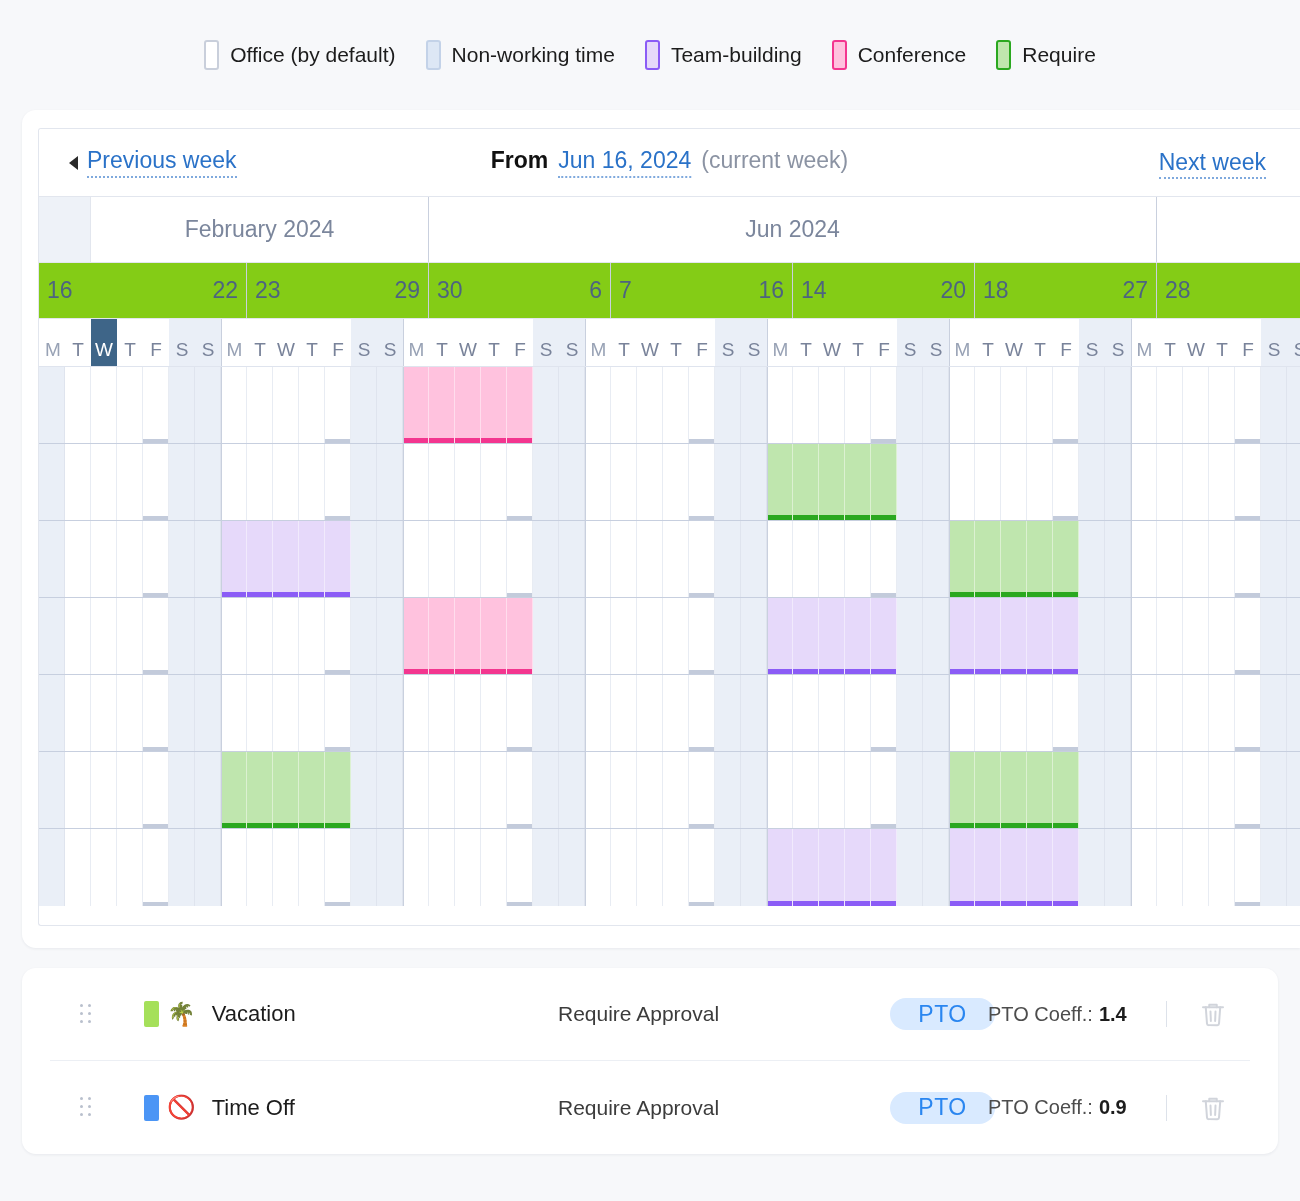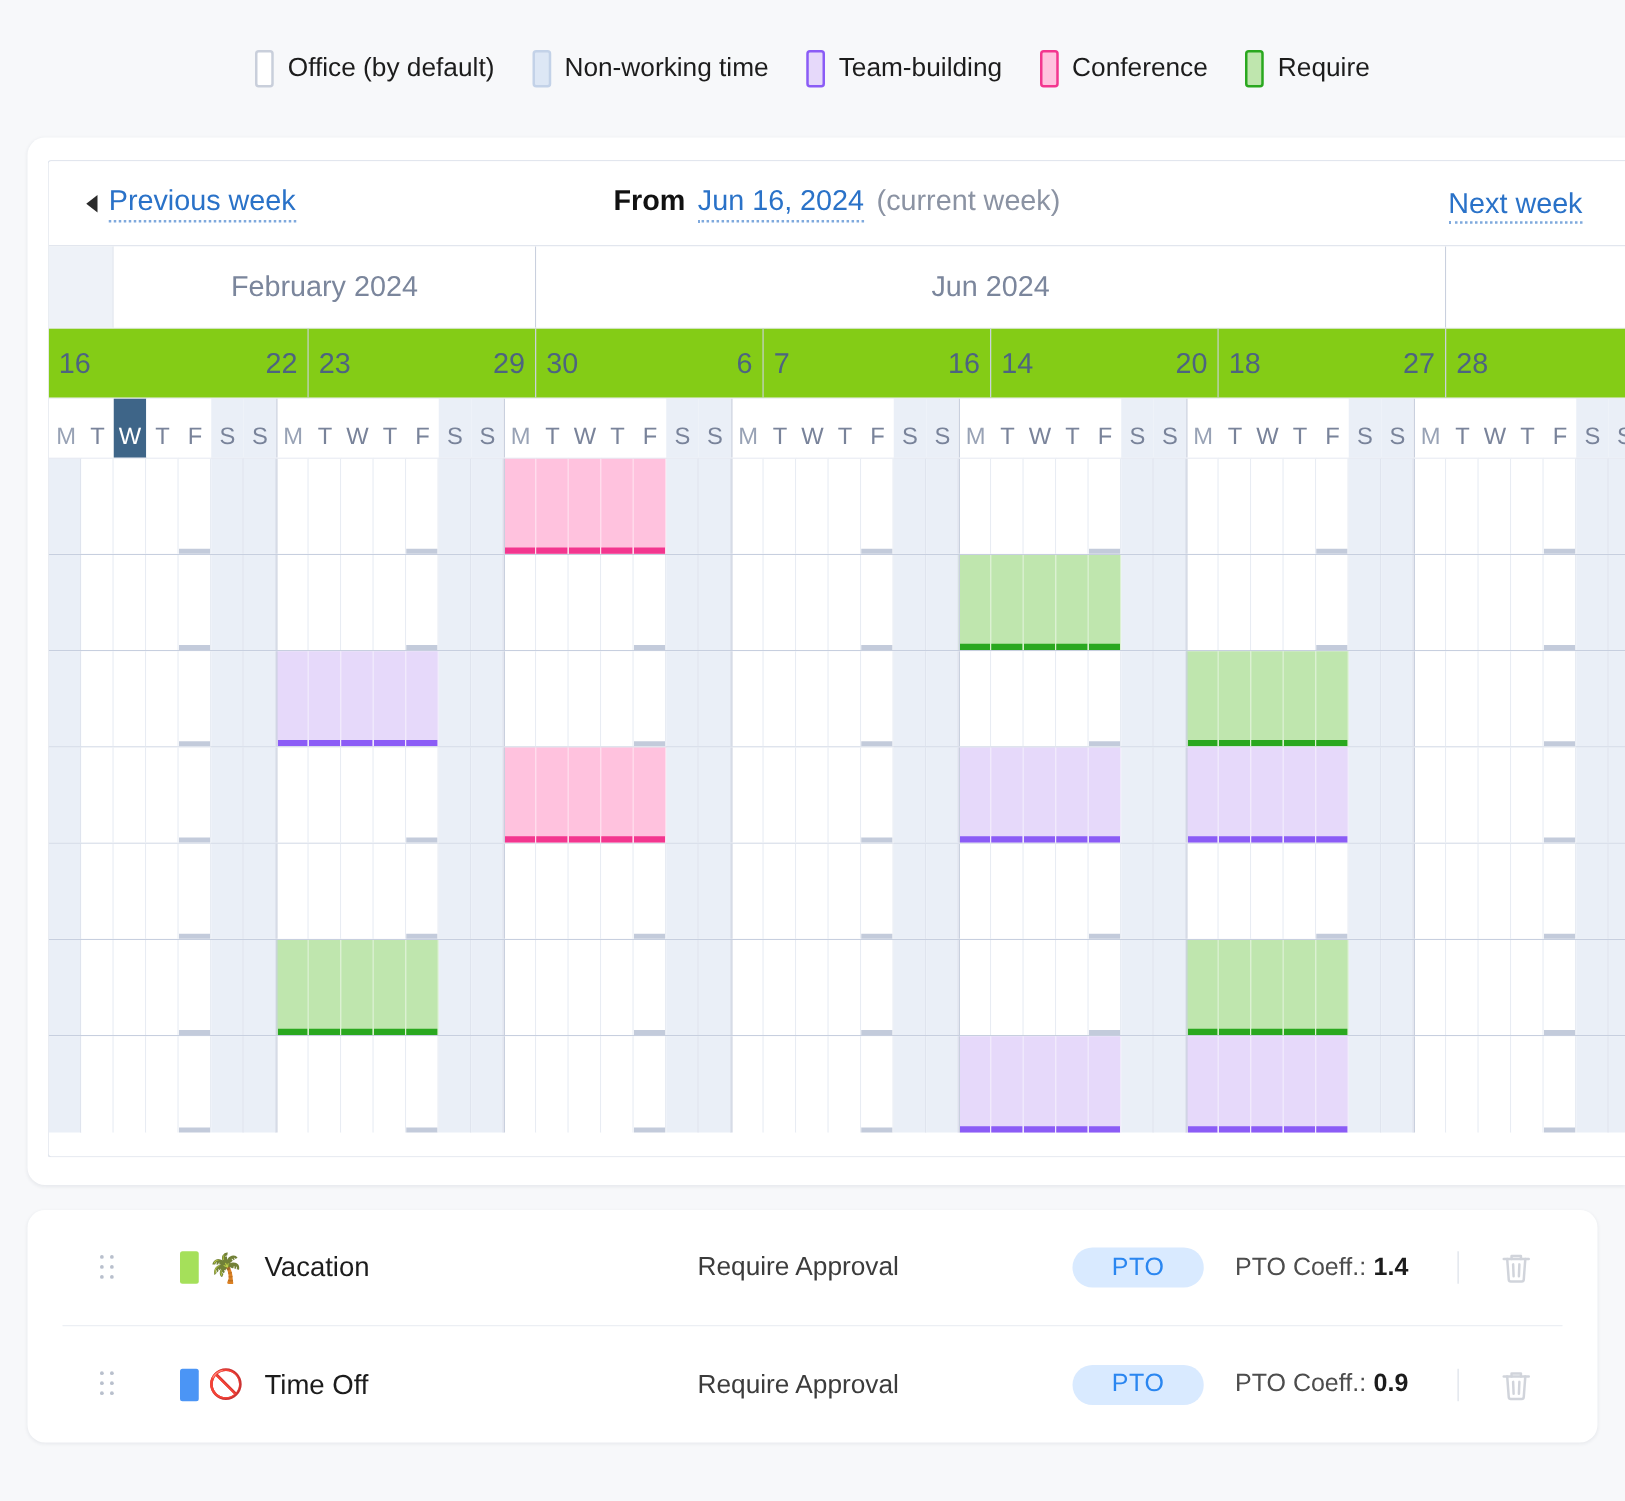--- a/index.html
+++ b/index.html
@@ -232,27 +232,27 @@
   }
   .type-approval {
     position: absolute;
     left: 508px;
     font-size: 21px;
     color: #3c3c3c;
     white-space: nowrap;
   }
   .pto-badge {
     position: absolute;
-    left: 808px;
+    left: 840px;
     width: 105px;
     height: 32px;
     border-radius: 16px;
     background: #d9eaff;
     color: #2a86f0;
-    font-size: 20px;
+    font-size: 23px;
     display: flex;
     align-items: center;
     justify-content: center;
     cursor: pointer;
     letter-spacing: .5px;
   }
   .pto-coeff {
     position: absolute;
     left: 938px;
     font-size: 20px;

